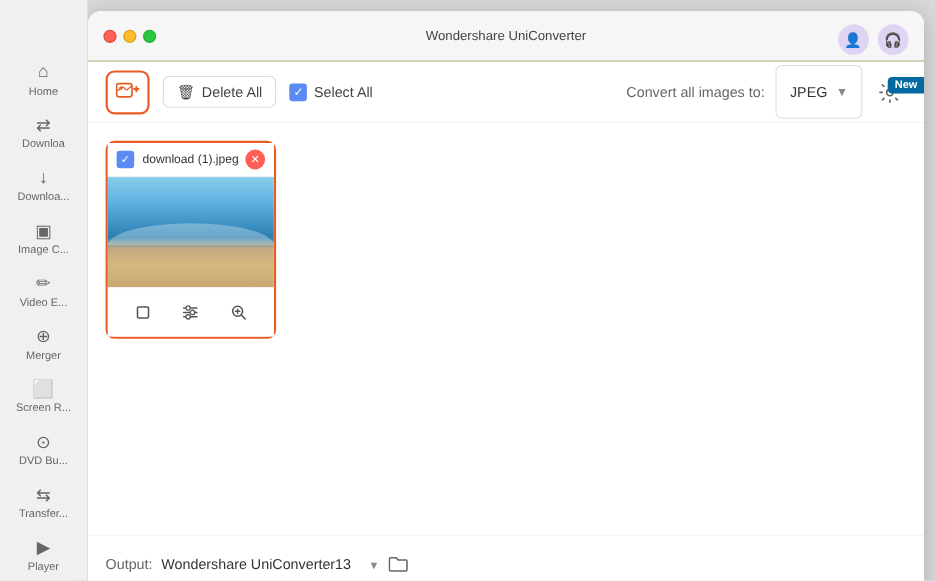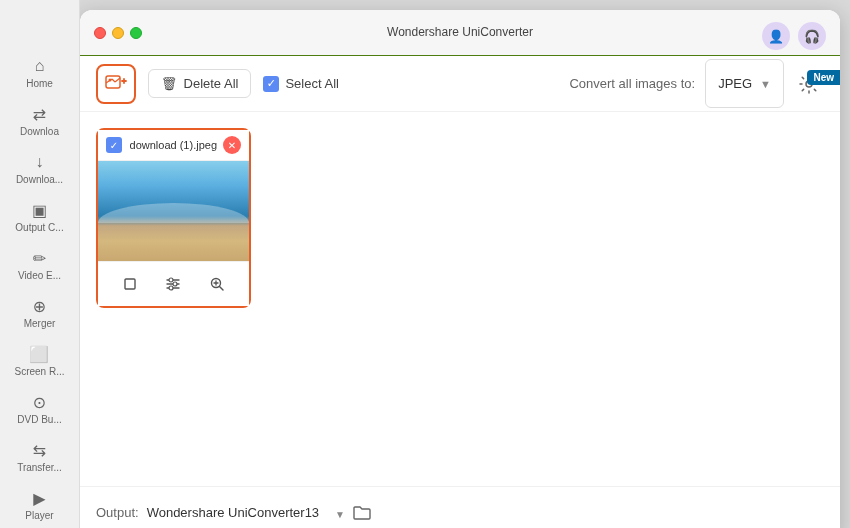--- a/index.html
+++ b/index.html
@@ -414,21 +414,21 @@
     <div class="sidebar-item">
       <span class="icon">⇄</span>
       <span class="label">Downloa</span>
     </div>
     <div class="sidebar-item">
       <span class="icon">↓</span>
       <span class="label">Downloa...</span>
     </div>
     <div class="sidebar-item">
       <span class="icon">▣</span>
-      <span class="label">Output C...</span>
+      <span class="label">Image C...</span>
     </div>
     <div class="sidebar-item">
       <span class="icon">✏</span>
       <span class="label">Video E...</span>
     </div>
     <div class="sidebar-item">
       <span class="icon">⊕</span>
       <span class="label">Merger</span>
     </div>
     <div class="sidebar-item">

